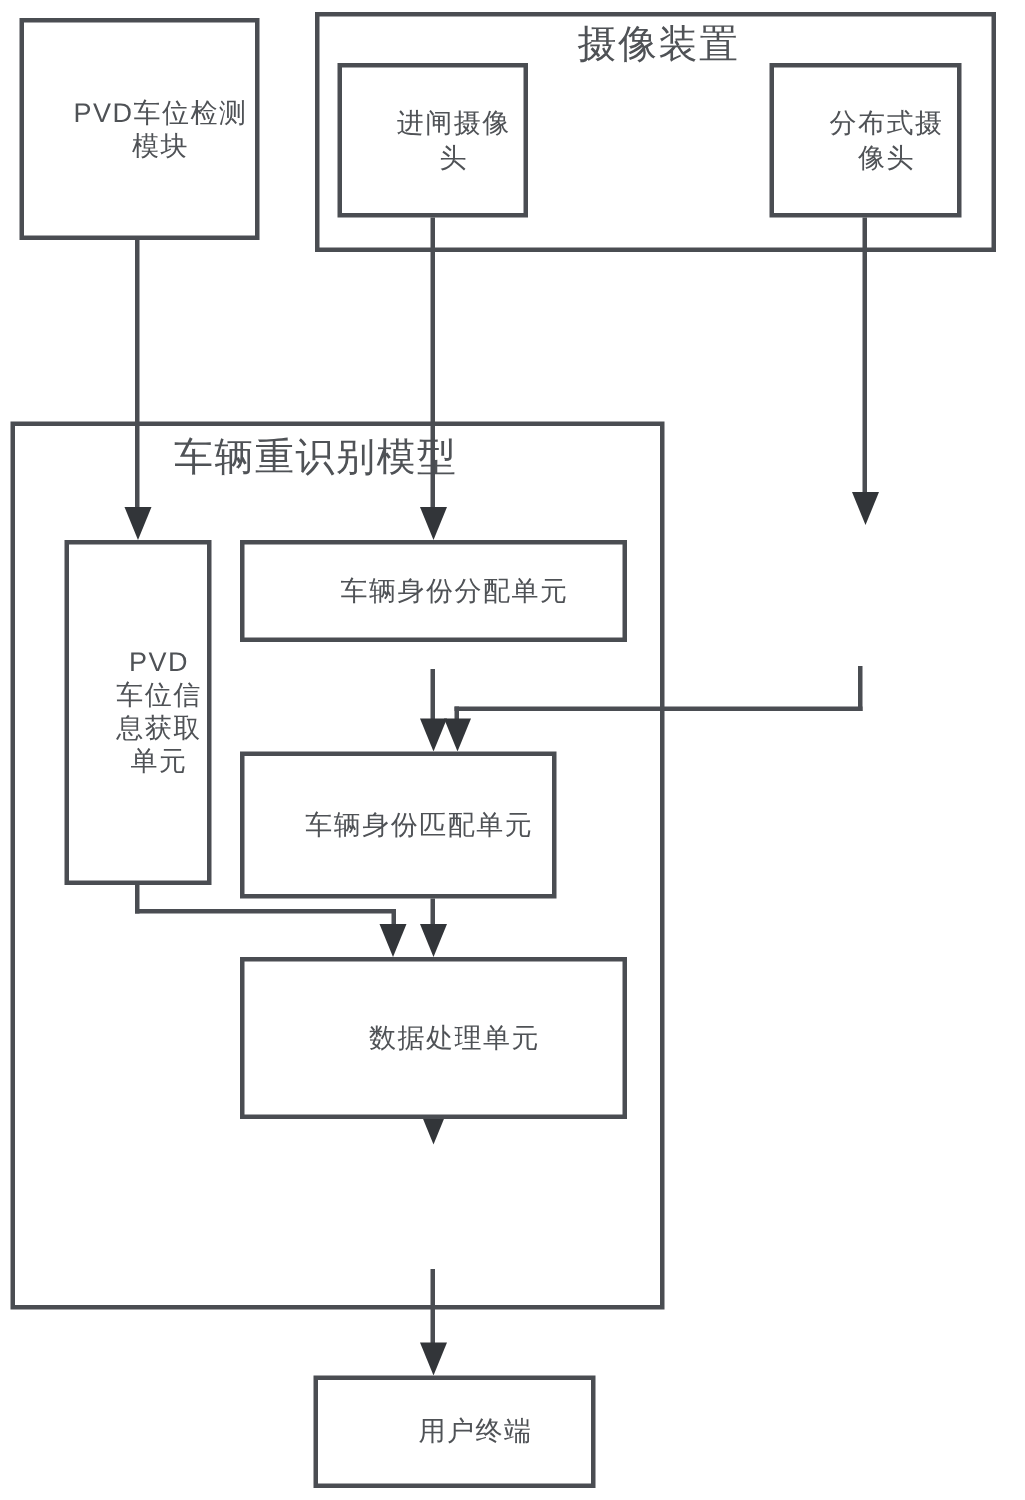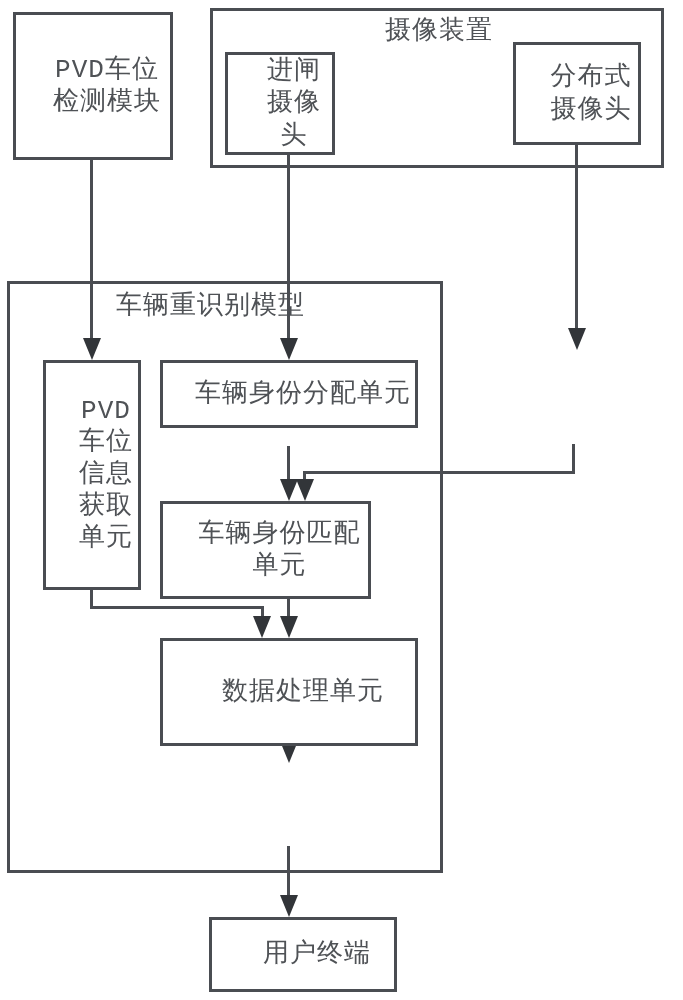--- a/index.html
+++ b/index.html
@@ -6,21 +6,21 @@
     --line:#4a4d52;
     --arrow:#323539;
     --text:#4f5256;
     --bg:#ffffff;
   }
   html,body{margin:0;padding:0;background:var(--bg);}
   .canvas{
     position:relative;
     width:683px;height:1000px;
     background:var(--bg);
-    font-family:Liberation Mono, monospace;
+    font-family:Liberation Sans, sans-serif;
     color:var(--text);
     overflow:hidden;
   }
   
   .group{
     position:absolute;
     border:3px solid var(--line);
     box-sizing:border-box;
     background:transparent;
     z-index:0;
@@ -38,21 +38,21 @@
     border:3px solid var(--line);
     box-sizing:border-box;
     background:var(--bg);
     display:flex;
     align-items:center;
     justify-content:center;
     text-align:center;
     z-index:2;
   }
   .node-label{
-    font-size:26px;
+    font-size:18px;
     line-height:1.25;
     letter-spacing:1px;
     color:var(--text);
     display:inline-block;
     margin-left:28px;
   }
   
   .vline,.hline{
     position:absolute;
     background:var(--line);
@@ -108,21 +108,21 @@
   <div class="arrow-down" style="left:296px;top:479px"></div>
   <div class="arrow-down" style="left:253px;top:616px"></div>
   <div class="arrow-down" style="left:280px;top:616px"></div>
   <div class="arrow-down" style="left:280px;top:741px"></div>
   <div class="arrow-down" style="left:280px;top:895px"></div>
 
   <div class="node" style="left:13px;top:12px;width:160px;height:148px">
     <span class="node-label" style="max-width:122px">PVD车位检测模块</span>
   </div>
 
-  <div class="node" style="left:225px;top:52px;width:110px;height:103px">
+  <div class="node" style="left:225px;top:42px;width:127px;height:103px">
     <span class="node-label" style="max-width:82px">进闸摄像头</span>
   </div>
 
   <div class="node" style="left:513px;top:42px;width:128px;height:103px">
     <span class="node-label" style="max-width:82px">分布式摄像头</span>
   </div>
 
   <div class="node" style="left:43px;top:360px;width:98px;height:230px">
     <span class="node-label" style="max-width:58px;line-height:1.22">PVD车位信息获取单元</span>
   </div>

